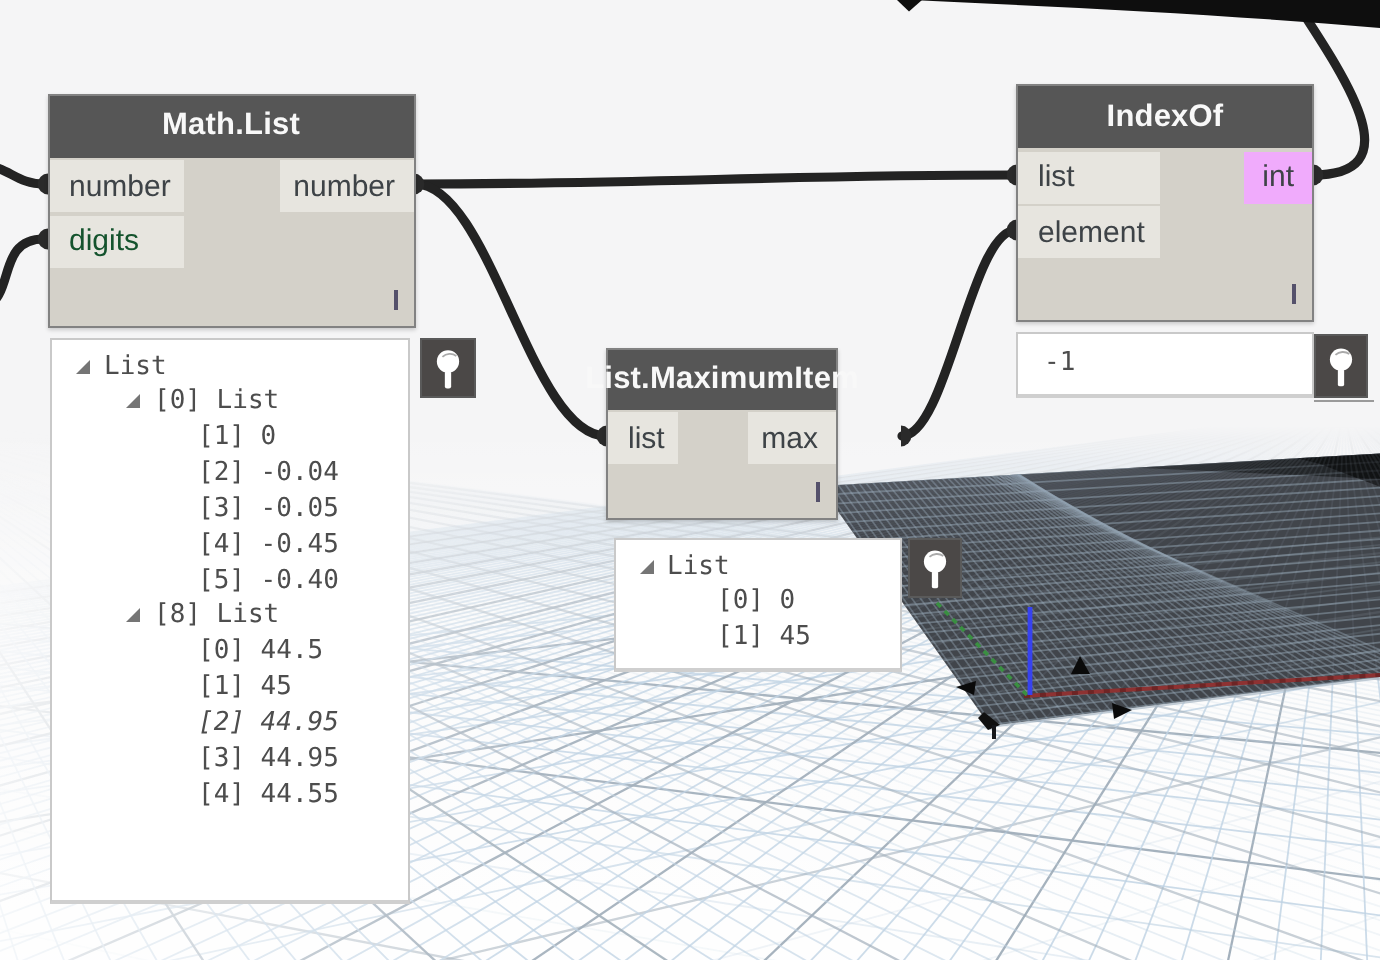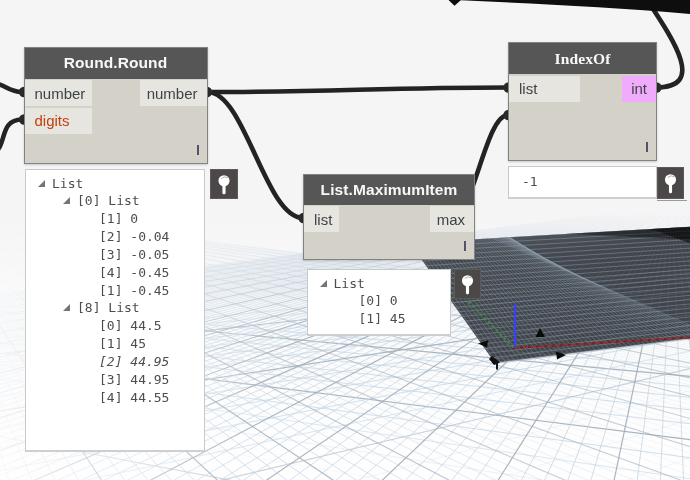--- a/index.html
+++ b/index.html
@@ -625,47 +625,48 @@
       <path d="M 303.5 212.8 A 5.2 5.2 0 0 0 303.5 223.2 Z" fill="#2a2a2a"></path>
       <path d="M 450.5 212.8 A 5.2 5.2 0 0 1 450.5 223.2 Z" fill="#2a2a2a"></path>
       <path d="M 508.5 82.3 A 5.2 5.2 0 0 0 508.5 92.7 Z" fill="#2a2a2a"></path>
       <path d="M 508.5 109.8 A 5.2 5.2 0 0 0 508.5 120.2 Z" fill="#2a2a2a"></path>
       <path d="M 656.5 82.3 A 5.2 5.2 0 0 1 656.5 92.7 Z" fill="#2a2a2a"></path>
       <path d="M 456 0 C 530 3.5, 610 7, 690 14 L 690 0 Z" fill="#0e0e0e"></path>
       <path d="M 448.5 0 L 454.5 5.8 L 461 0 Z" fill="#0e0e0e"></path>
     </svg>
   <div id="nodelayer">
       <div class="dnode" style="left: 23.5px; top: 46.5px; width: 184px; height: 117px; background: rgb(212, 209, 201);">
-        <div class="hdr" style="height: 31px; background: rgb(86, 86, 86); color: rgb(248, 248, 248);">Round.Round</div>
+        <div class="hdr" style="height: 31px; background: rgb(86, 86, 86); color: rgb(248, 248, 248);">Math.List</div>
         <div class="port in" style="left: 0px; top: 32.5px; width: 67px; height: 26px; background: rgb(231, 229, 223); color: rgb(62, 67, 71);">number</div>
-        <div class="port in" style="left: 0px; top: 60px; width: 67px; height: 26px; background: rgb(231, 229, 223); color: #c2410c;">digits</div>
+        <div class="port in" style="left: 0px; top: 60px; width: 67px; height: 26px; background: rgb(231, 229, 223); color: #14532d;">digits</div>
         <div class="port out" style="right: 0px; top: 32.5px; width: 67px; height: 26px; background: rgb(231, 229, 223); color: rgb(62, 67, 71);">number</div>
         <div class="lacing" style="right: 8px; bottom: 8px; background: rgb(85, 81, 107);"></div>
       </div>
-      <div class="dnode" style="left: 303px; top: 173.5px; width: 172px; height: 86.5px; background: rgb(212, 209, 201);">
+      <div class="dnode" style="left: 303px; top: 173.5px; width: 116px; height: 86.5px; background: rgb(212, 209, 201);">
         <div class="hdr" style="height: 30px; background: rgb(86, 86, 86); color: rgb(248, 248, 248);">List.MaximumItem</div>
         <div class="port in" style="left: 0px; top: 31.5px; width: 35px; height: 26px; background: rgb(231, 229, 223); color: rgb(62, 67, 71);">list</div>
         <div class="port out" style="right: 0px; top: 31.5px; width: 44px; height: 26px; background: rgb(231, 229, 223); color: rgb(62, 67, 71);">max</div>
         <div class="lacing" style="right: 8px; bottom: 8px; background: rgb(85, 81, 107);"></div>
       </div>
       <div class="dnode" style="left: 508px; top: 42px; width: 149px; height: 118.5px; background: rgb(212, 209, 201);">
-        <div class="hdr" style="height: 31px; background: rgb(86, 86, 86); color: rgb(248, 248, 248); font-family: Liberation Serif, serif;">IndexOf</div>
+        <div class="hdr" style="height: 31px; background: rgb(86, 86, 86); color: rgb(248, 248, 248);">IndexOf</div>
         <div class="port in" style="left: 0px; top: 32.5px; width: 71px; height: 26px; background: rgb(231, 229, 223); color: rgb(62, 67, 71);">list</div>
+        <div class="port in" style="left: 0px; top: 60px; width: 71px; height: 26px; background: rgb(231, 229, 223); color: rgb(62, 67, 71);">element</div>
         <div class="port out" style="right: 0px; top: 32.5px; width: 34px; height: 26px; background: #f0abfc; color: rgb(62, 67, 71);">int</div>
         <div class="lacing" style="right: 8px; bottom: 8px; background: rgb(85, 81, 107);"></div>
       </div>
       <div class="bubble" style="left: 25px; top: 169px; width: 179.5px; height: 283px; color: rgb(77, 77, 77);">
         <div style="position: absolute; left: 0px; top: 4.5px; width: 100%;">
           <div class="brow" style="height: 17.85px; line-height: 17.85px; padding-left: 26px;"><span class="tri" style="left: 12px; top: 5px; border-width: 0px 0px 7px 7px; border-color: transparent transparent rgb(117, 117, 117);"></span><span>List</span></div>
           <div class="brow" style="height: 17.85px; line-height: 17.85px; padding-left: 51px;"><span class="tri" style="left: 37px; top: 5px; border-width: 0px 0px 7px 7px; border-color: transparent transparent rgb(117, 117, 117);"></span><span>[0] List</span></div>
           <div class="brow" style="height: 17.85px; line-height: 17.85px; padding-left: 73px;"><span>[1] 0</span></div>
           <div class="brow" style="height: 17.85px; line-height: 17.85px; padding-left: 73px;"><span>[2] -0.04</span></div>
           <div class="brow" style="height: 17.85px; line-height: 17.85px; padding-left: 73px;"><span>[3] -0.05</span></div>
           <div class="brow" style="height: 17.85px; line-height: 17.85px; padding-left: 73px;"><span>[4] -0.45</span></div>
-          <div class="brow" style="height: 17.85px; line-height: 17.85px; padding-left: 73px;"><span>[1] -0.45</span></div>
+          <div class="brow" style="height: 17.85px; line-height: 17.85px; padding-left: 73px;"><span>[5] -0.40</span></div>
           <div class="brow" style="height: 17.85px; line-height: 17.85px; padding-left: 51px;"><span class="tri" style="left: 37px; top: 5px; border-width: 0px 0px 7px 7px; border-color: transparent transparent rgb(117, 117, 117);"></span><span>[8] List</span></div>
           <div class="brow" style="height: 17.85px; line-height: 17.85px; padding-left: 73px;"><span>[0] 44.5</span></div>
           <div class="brow" style="height: 17.85px; line-height: 17.85px; padding-left: 73px;"><span>[1] 45</span></div>
           <div class="brow" style="height: 17.85px; line-height: 17.85px; padding-left: 73px; font-style: italic;"><span>[2] 44.95</span></div>
           <div class="brow" style="height: 17.85px; line-height: 17.85px; padding-left: 73px;"><span>[3] 44.95</span></div>
           <div class="brow" style="height: 17.85px; line-height: 17.85px; padding-left: 73px;"><span>[4] 44.55</span></div>
         </div>
       </div>
       <div class="pinbtn" style="left: 210px; top: 169px; width: 28px; height: 30px; background: rgb(75, 72, 71);">
         <svg width="28" height="30" viewBox="0 0 28 30">

